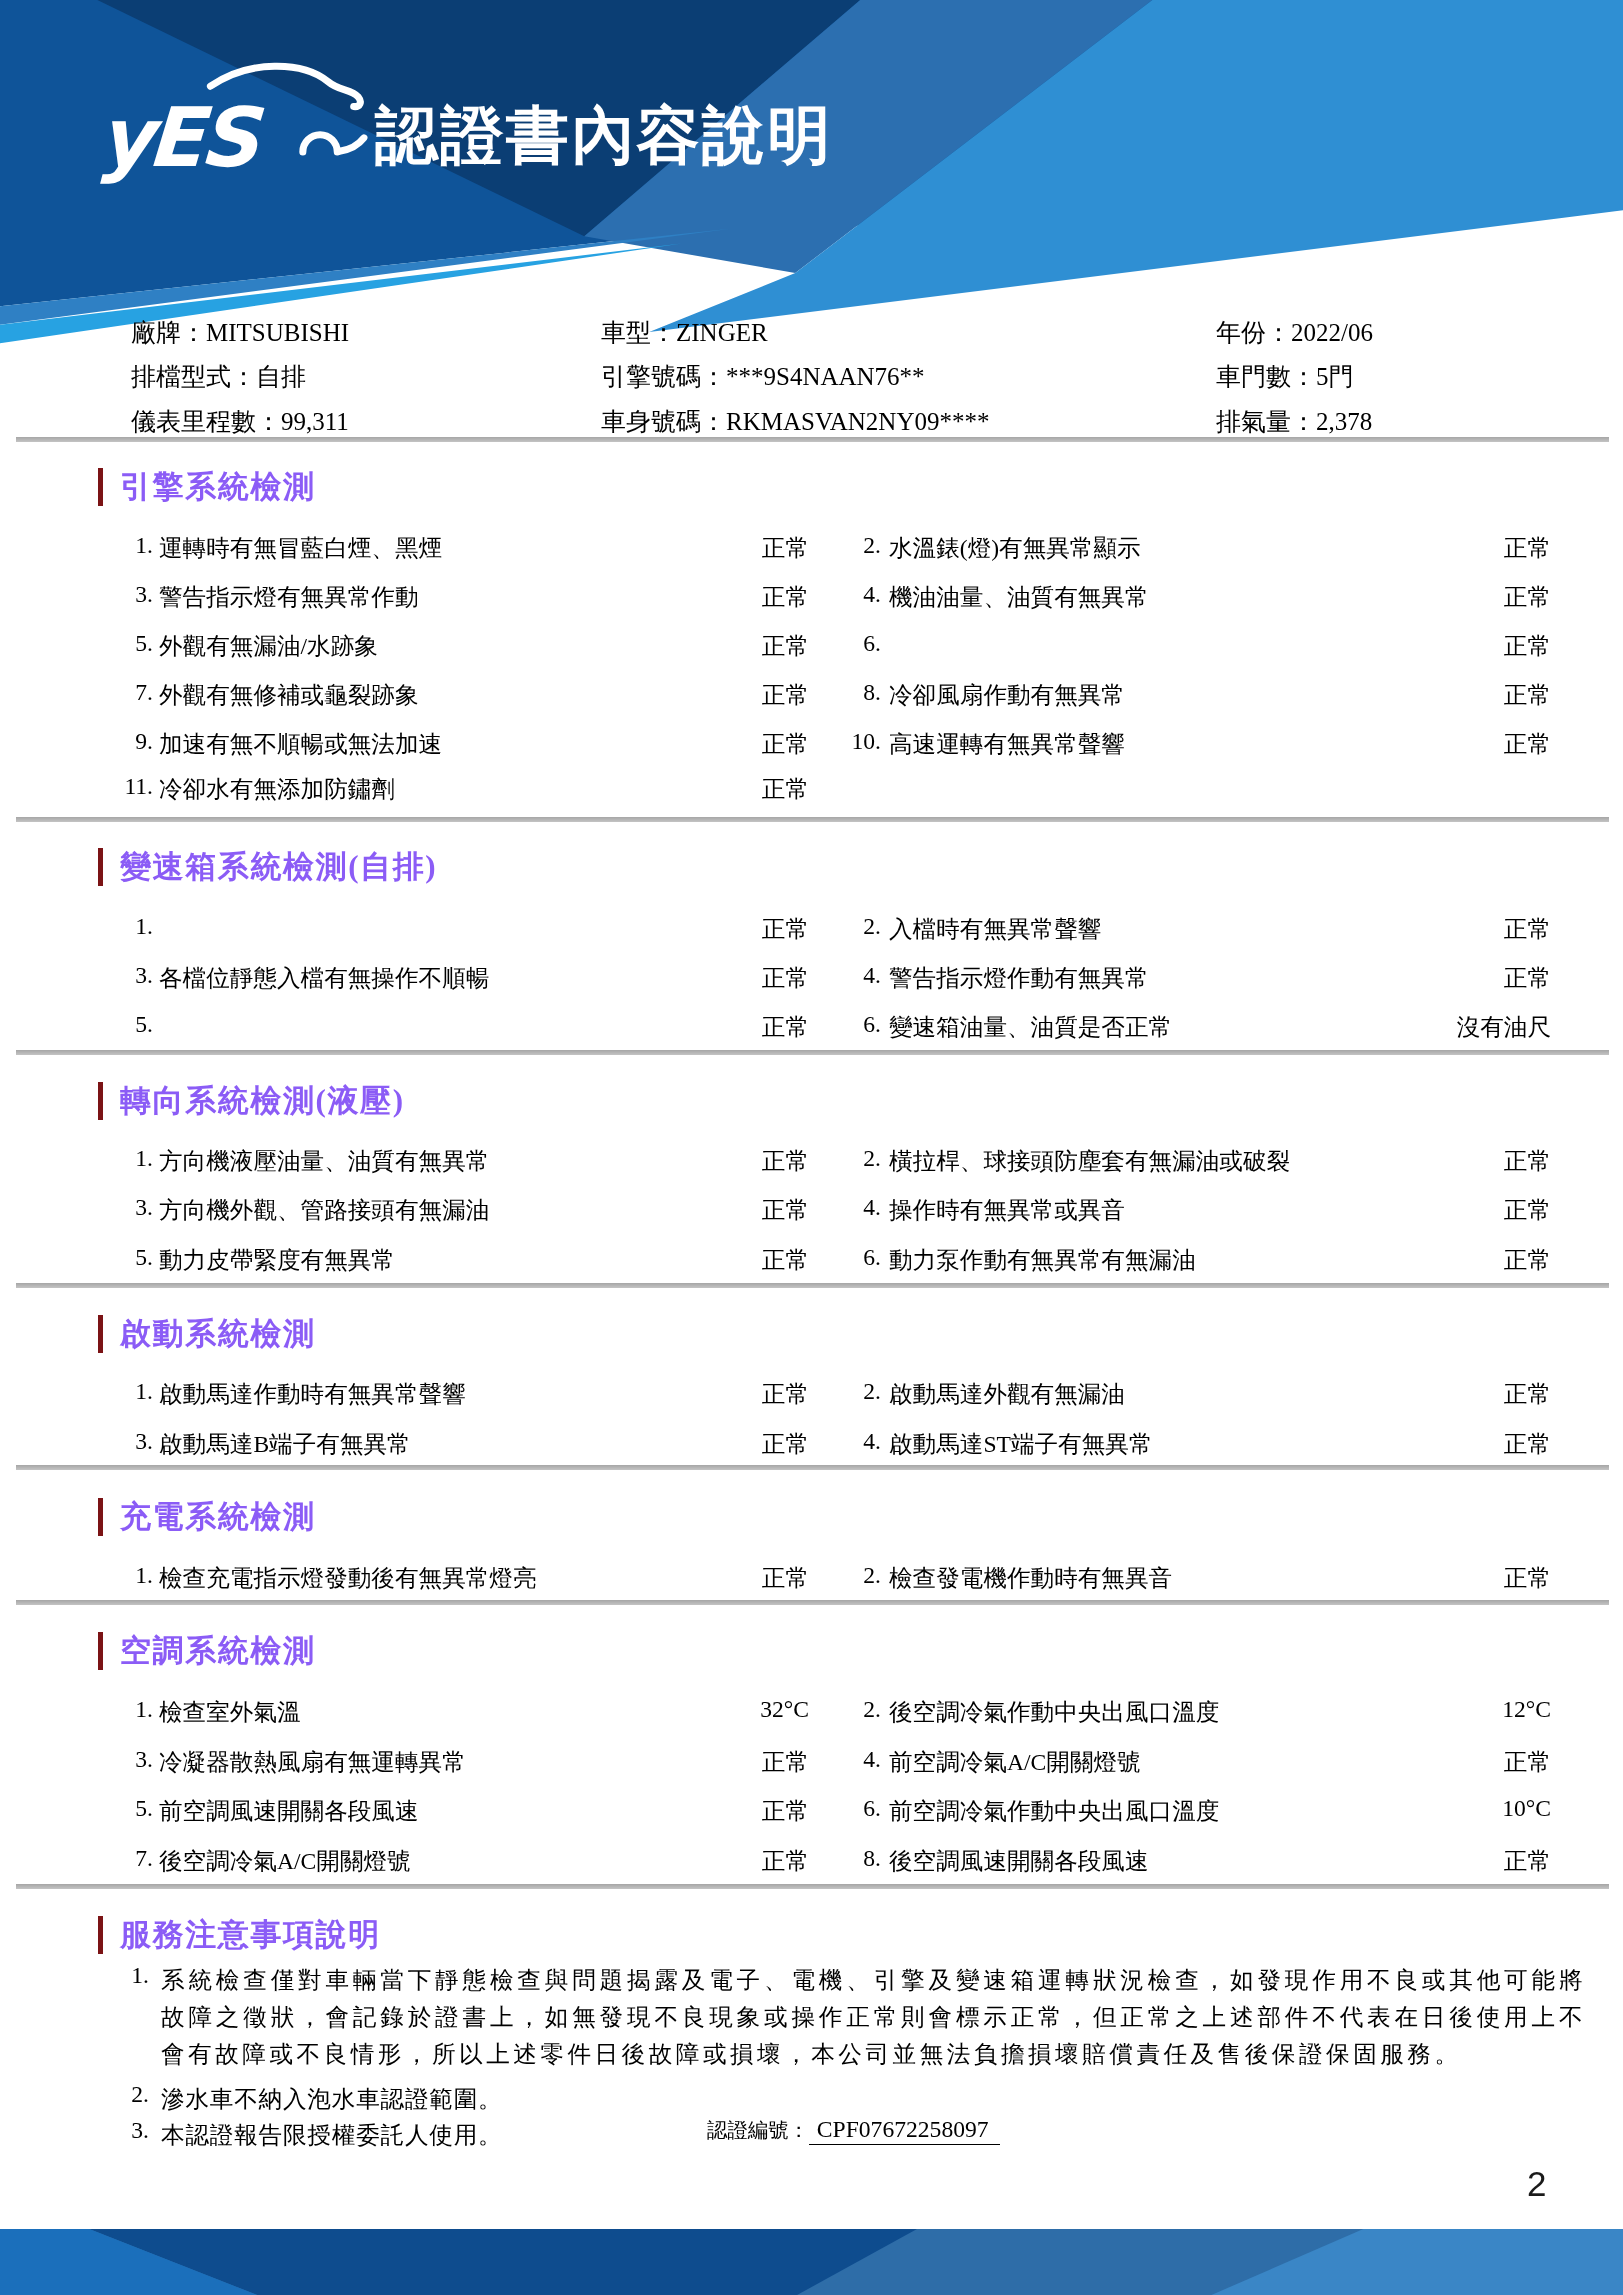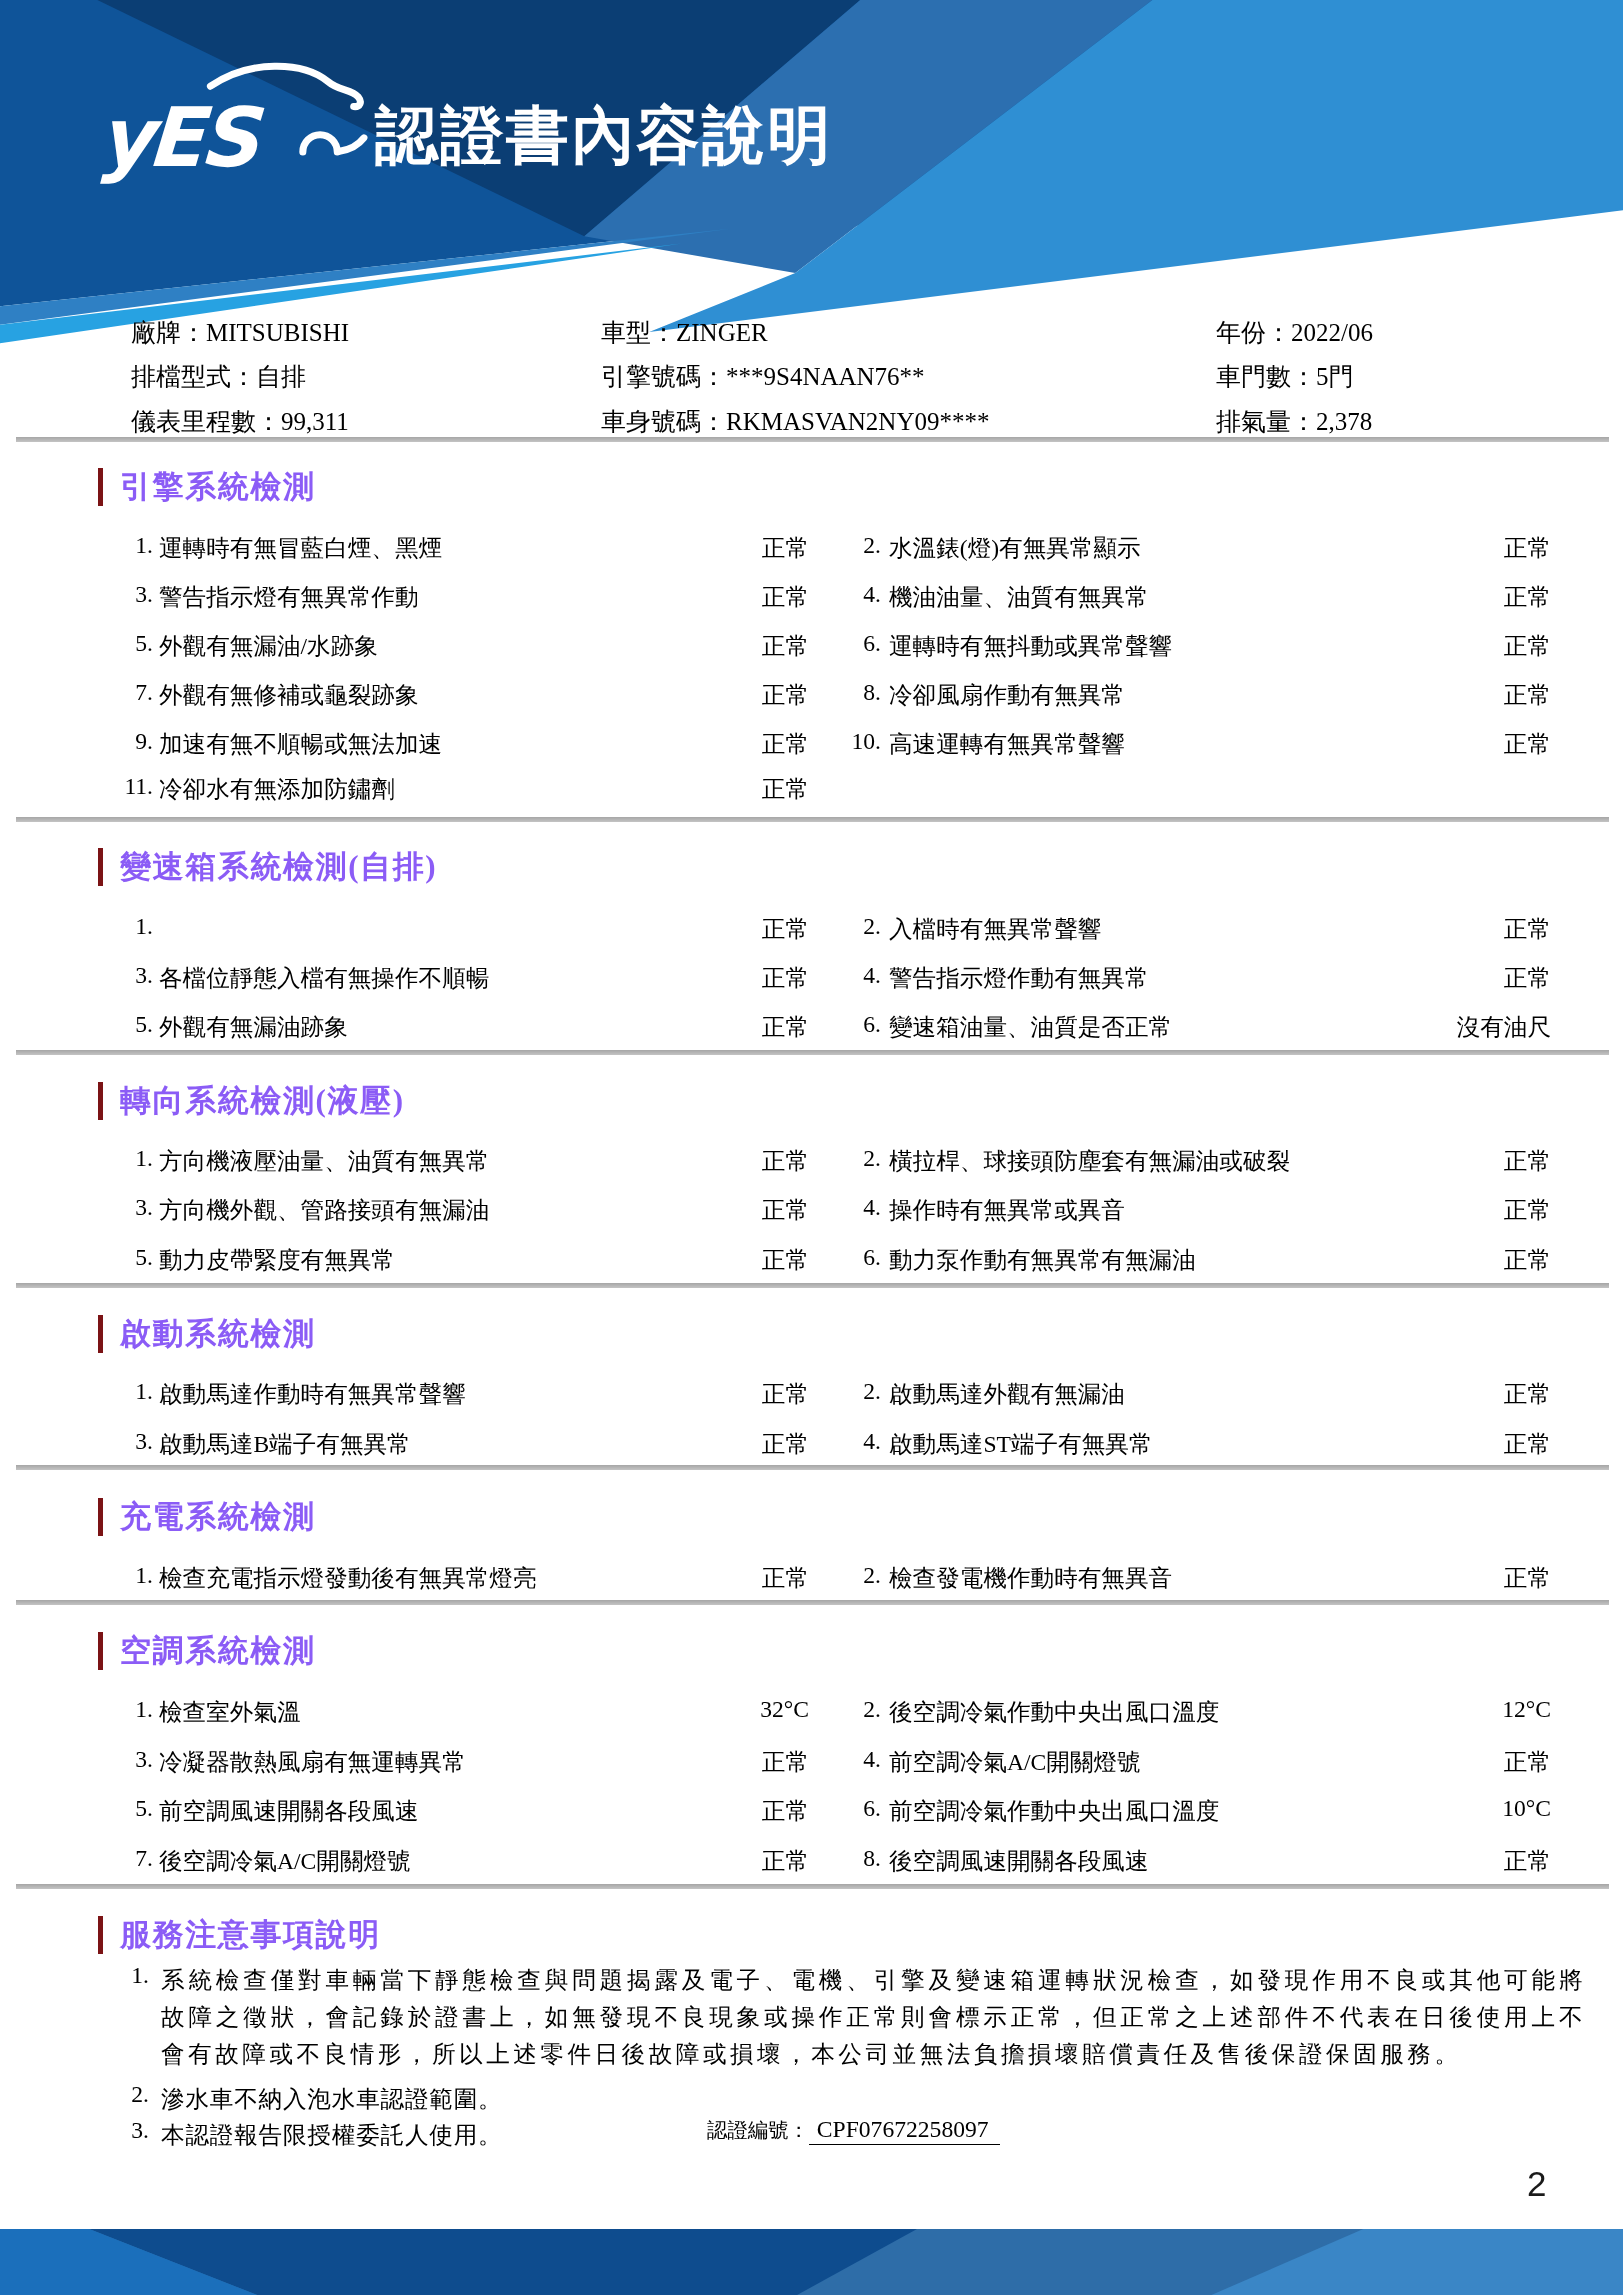--- a/index.html
+++ b/index.html
@@ -164,21 +164,20 @@
         <span class="txt">機油油量、油質有無異常</span>
         <span class="res">正常</span>
       </div>
       <div class="item left" style="top: 630px;">
         <span class="no">5.</span>
         <span class="txt">外觀有無漏油/水跡象</span>
         <span class="res">正常</span>
       </div>
       <div class="item right" style="top: 630px;">
         <span class="no">6.</span>
-        <span class="txt">運轉時有無抖動或異常聲響</span>
         <span class="res">正常</span>
       </div>
       <div class="item left" style="top: 679px;">
         <span class="no">7.</span>
         <span class="txt">外觀有無修補或龜裂跡象</span>
         <span class="res">正常</span>
       </div>
       <div class="item right" style="top: 679px;">
         <span class="no">8.</span>
         <span class="txt">冷卻風扇作動有無異常</span>
@@ -213,21 +212,20 @@
         <span class="txt">各檔位靜態入檔有無操作不順暢</span>
         <span class="res">正常</span>
       </div>
       <div class="item right" style="top: 962px;">
         <span class="no">4.</span>
         <span class="txt">警告指示燈作動有無異常</span>
         <span class="res">正常</span>
       </div>
       <div class="item left" style="top: 1011px;">
         <span class="no">5.</span>
-        <span class="txt">外觀有無漏油跡象</span>
         <span class="res">正常</span>
       </div>
       <div class="item right" style="top: 1011px;">
         <span class="no">6.</span>
         <span class="txt">變速箱油量、油質是否正常</span>
         <span class="res">沒有油尺</span>
       </div>
       <div class="item left" style="top: 1145px;">
         <span class="no">1.</span>
         <span class="txt">方向機液壓油量、油質有無異常</span>

